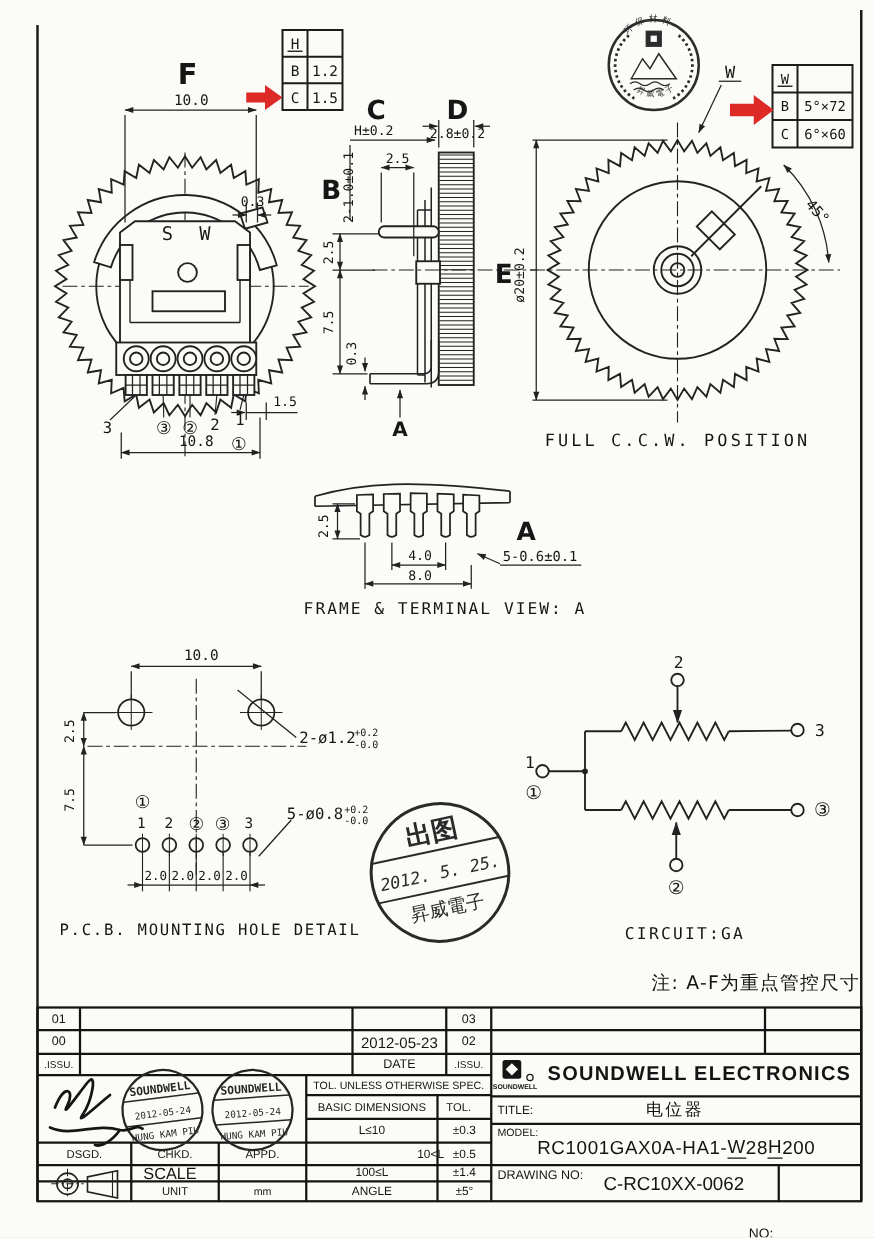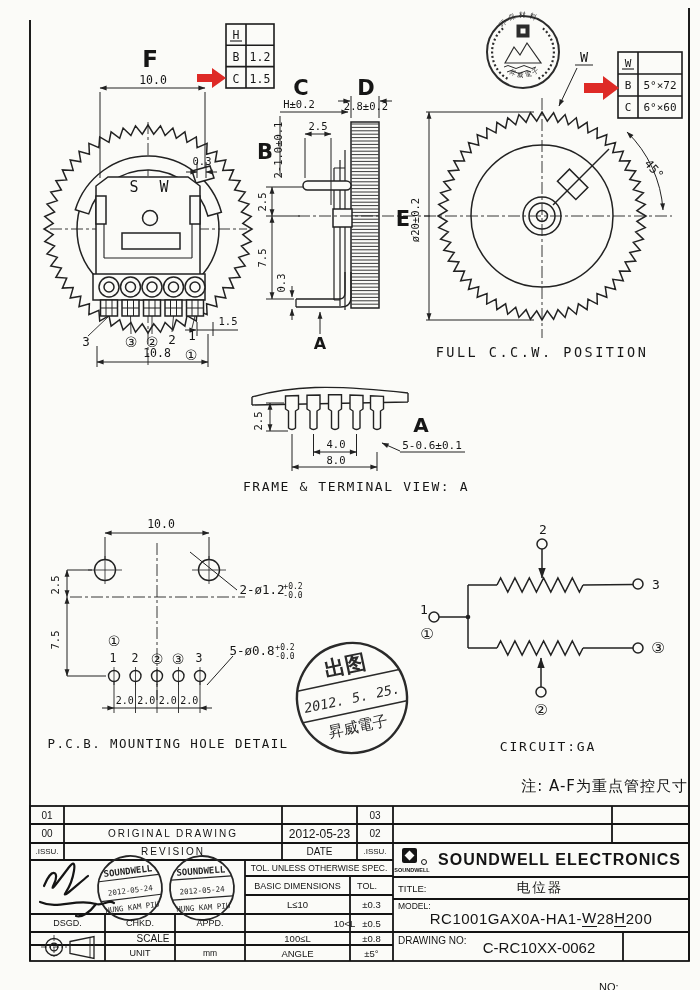--- a/index.html
+++ b/index.html
@@ -413,44 +413,42 @@
   <text x="202" y="910" text-anchor="middle" font-size="7.5" fill="#262626" stroke="none" font-family="DejaVu Sans Mono, monospace">HUNG KAM PIU</text>
 </g>
 
 <path fill="none" stroke="#151515" stroke-width="2.2" stroke-linecap="round" d="M44,886 C52,866 60,872 54,884 C48,896 62,876 70,866 C78,856 74,880 66,892 C60,901 78,884 88,876
      M40,902 C58,910 76,898 96,904 C104,906 108,899 114,903 M96,904 C90,912 82,918 76,916"></path>
 </svg>
 
 <div class="c" style="left:30px;top:806px;width:34px;height:18px;font-size:10px;">01</div>
 <div class="c" style="left:357px;top:806px;width:36px;height:18px;font-size:10px;">03</div>
 <div class="c" style="left:30px;top:824px;width:34px;height:19px;font-size:10px;">00</div>
-<div class="c" style="left:64px;top:824px;width:218px;height:19px;font-size:10px;letter-spacing:2px;">ORIGINAL DRAWING</div>
 <div class="c" style="left:282px;top:824px;width:75px;height:19px;font-size:12px;">2012-05-23</div>
 <div class="c" style="left:357px;top:824px;width:36px;height:19px;font-size:10px;">02</div>
 <div class="c" style="left:30px;top:843px;width:34px;height:17px;font-size:8px;">.ISSU.</div>
-<div class="c" style="left:64px;top:843px;width:218px;height:17px;font-size:10px;letter-spacing:2px;">REVISION</div>
 <div class="c" style="left:282px;top:843px;width:75px;height:17px;font-size:10px;">DATE</div>
 <div class="c" style="left:357px;top:843px;width:36px;height:17px;font-size:8px;">.ISSU.</div>
 
 <div class="c" style="left:245px;top:860px;width:148px;height:16px;font-size:8.5px;">TOL. UNLESS OTHERWISE SPEC.</div>
 <div class="c" style="left:245px;top:876px;width:105px;height:19px;font-size:9px;">BASIC DIMENSIONS</div>
 <div class="c" style="left:350px;top:876px;width:34px;height:19px;font-size:9px;">TOL.</div>
 <div class="c" style="left:245px;top:895px;width:105px;height:19px;font-size:9.5px;">L≤10</div>
 <div class="c" style="left:350px;top:895px;width:43px;height:19px;font-size:9.5px;">±0.3</div>
 <div class="c" style="left:245px;top:914px;width:105px;height:18px;font-size:9.5px;margin-left:47px;">10&lt;L</div>
 <div class="c" style="left:350px;top:914px;width:43px;height:18px;font-size:9.5px;">±0.5</div>
 <div class="c" style="left:245px;top:932px;width:105px;height:13px;font-size:9.5px;">100≤L</div>
-<div class="c" style="left:350px;top:932px;width:43px;height:13px;font-size:9.5px;">±0.8</div>
+<div class="c" style="left:350px;top:932px;width:43px;height:13px;font-size:9.5px;">±1.4</div>
 <div class="c" style="left:245px;top:945px;width:105px;height:16px;font-size:9.5px;">ANGLE</div>
 <div class="c" style="left:350px;top:945px;width:43px;height:16px;font-size:9.5px;">±5°</div>
 
 <div class="c" style="left:30px;top:914px;width:75px;height:18px;font-size:9px;">DSGD.</div>
 <div class="c" style="left:105px;top:914px;width:70px;height:18px;font-size:9px;">CHKD.</div>
 <div class="c" style="left:175px;top:914px;width:70px;height:18px;font-size:9px;">APPD.</div>
-<div class="c" style="left:122px;top:932px;width:62px;height:13px;font-size:10px;">SCALE</div>
+<div class="c" style="left:105px;top:932px;width:62px;height:13px;font-size:13px;">SCALE</div>
 <div class="c" style="left:105px;top:945px;width:70px;height:16px;font-size:9px;">UNIT</div>
 <div class="c" style="left:175px;top:945px;width:70px;height:16px;font-size:8.5px;">mm</div>
 
 <div class="logo-mark" style="left:402px;top:848px;"></div>
 <div class="logo-dot" style="left:421px;top:859px;"></div>
 <div class="c" style="left:394px;top:865px;width:36px;height:9px;font-size:5.5px;font-weight:bold;">SOUNDWELL</div>
 <div class="c company" style="left:430px;top:844px;width:259px;height:32px;">SOUNDWELL ELECTRONICS</div>
 <div class="c l" style="left:398px;top:877px;width:60px;height:22px;font-size:9.5px;">TITLE:</div>
 <div class="c cjk" style="left:450px;top:877px;width:180px;height:22px;font-size:13.5px;letter-spacing:2px;">电位器</div>
 <div class="c l" style="left:398px;top:900px;width:60px;height:12px;font-size:8.5px;">MODEL:</div>

